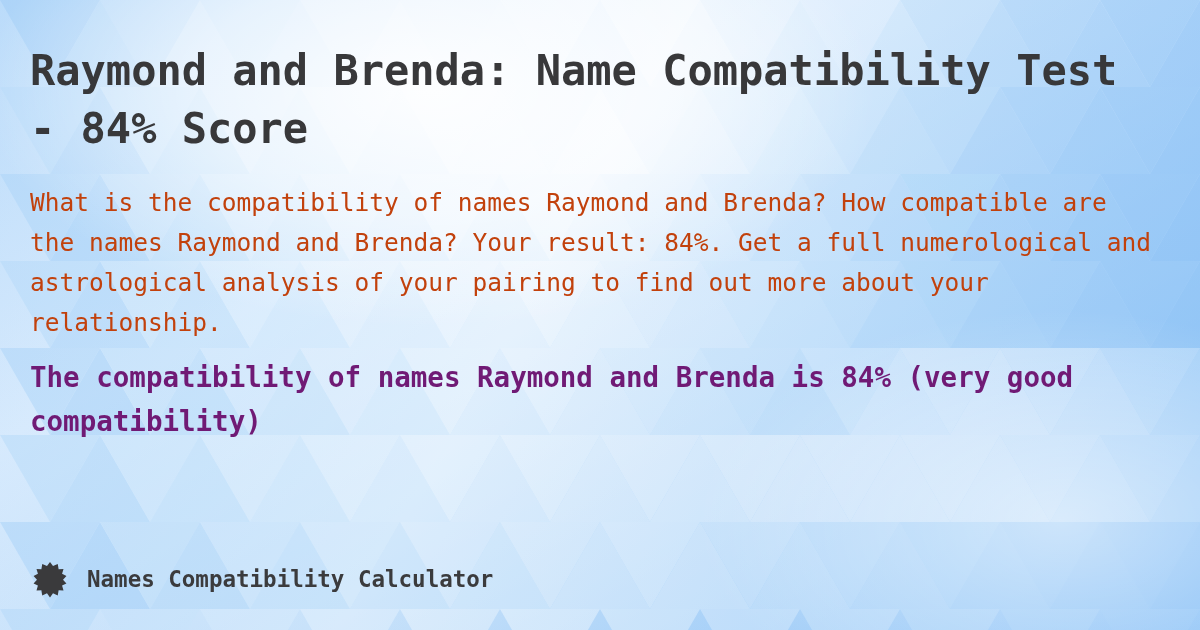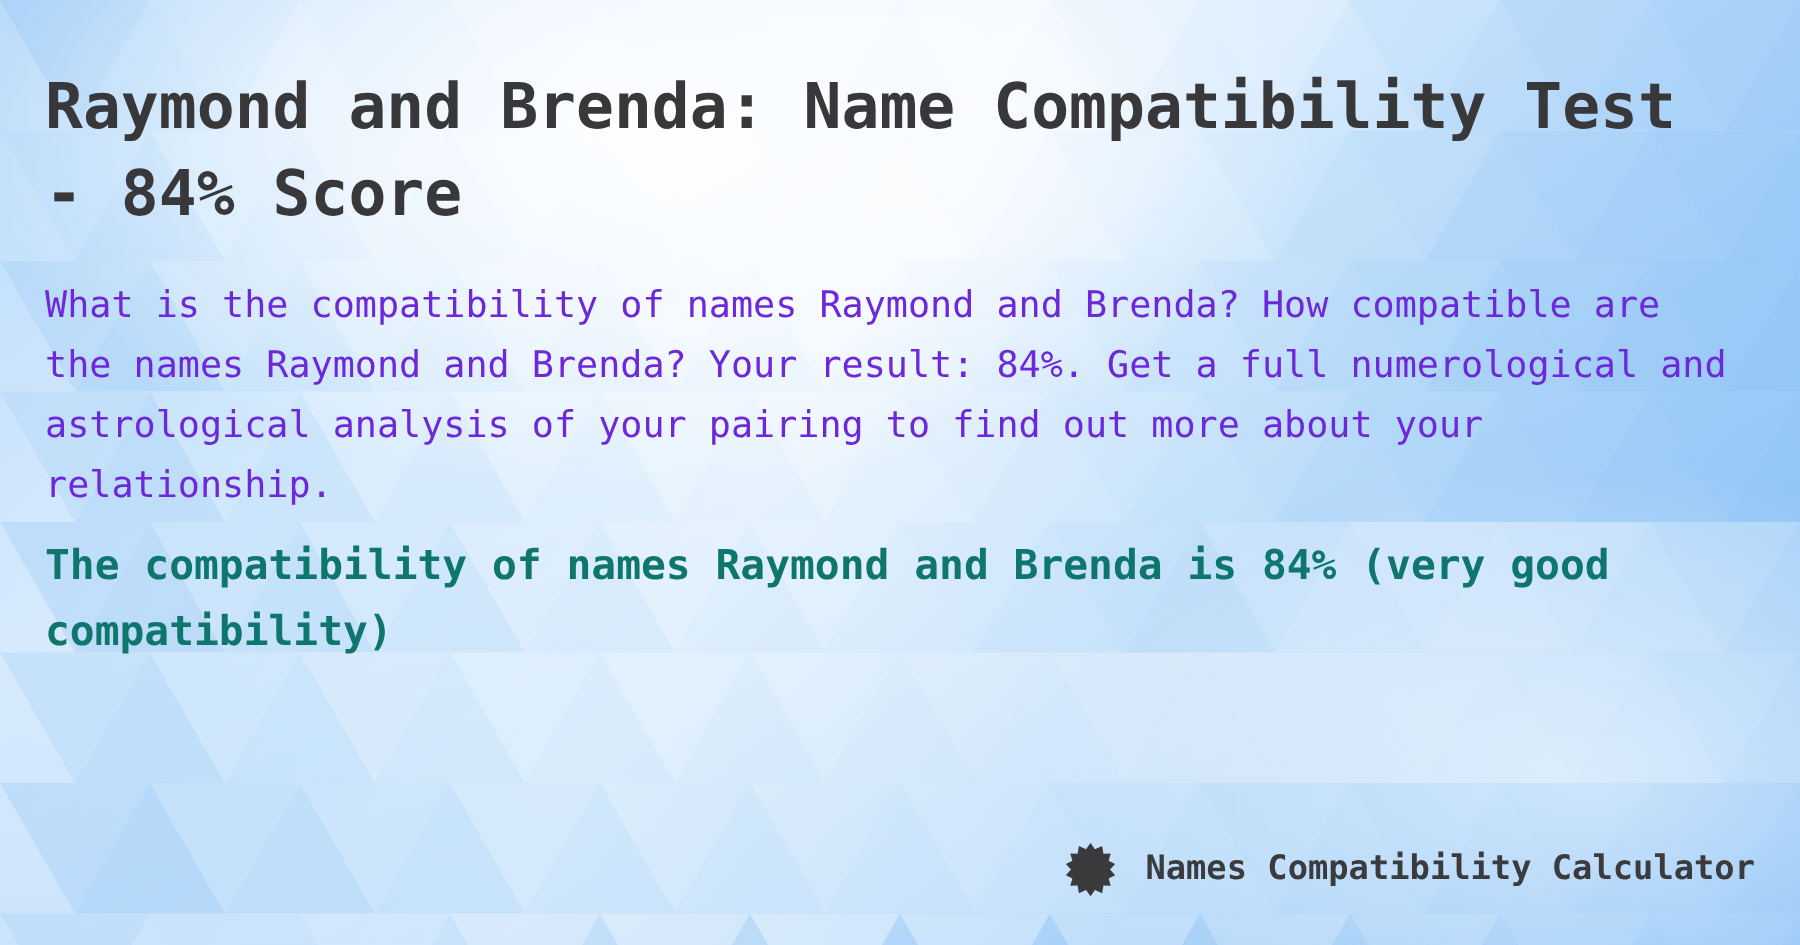--- a/index.html
+++ b/index.html
@@ -67,49 +67,49 @@
   #intro-paragraph {
     position: absolute;
     top: 183px;
     left: 30px;
     width: 1130px;
     margin: 0;
     font-family: "DejaVu Sans Mono", "Liberation Mono", monospace;
     font-size: 24.5px;
     font-weight: normal;
     line-height: 1.63;
-    color: #6d28d9;
+    color: #c2410c;
   }
 
   
   #result-statement {
     position: absolute;
     top: 355px;
     left: 30px;
     width: 1130px;
     margin: 0;
     font-family: "DejaVu Sans Mono", "Liberation Mono", monospace;
     font-size: 27.5px;
     font-weight: bold;
     line-height: 1.6;
-    color: #0f766e;
+    color: #701a75;
   }
 
   
   #footer {
     position: absolute;
     left: 0;
     right: 0;
     top: 548px;
     height: 62px;
     padding: 0 30px;
     box-sizing: border-box;
     display: flex;
     align-items: center;
-    justify-content: flex-end;
+    justify-content: flex-start;
   }
 
   #footer-brand {
     display: flex;
     align-items: center;
     gap: 17px;
   }
 
   #starburst-icon {
     width: 40px;

